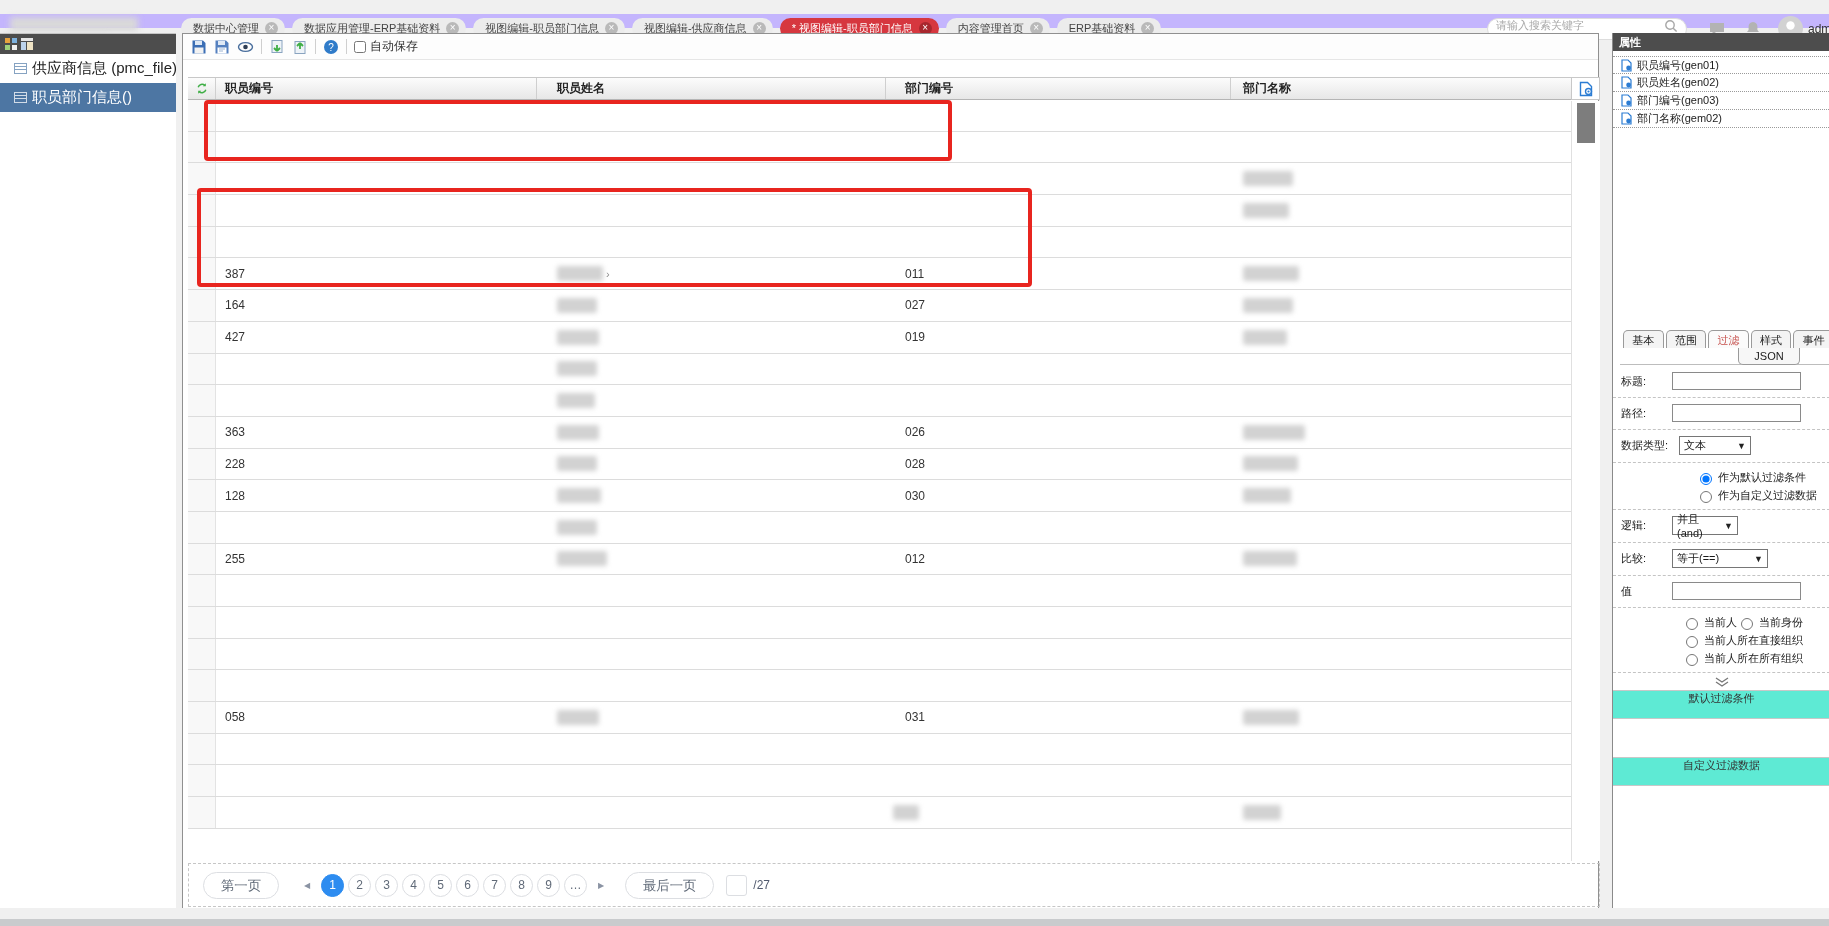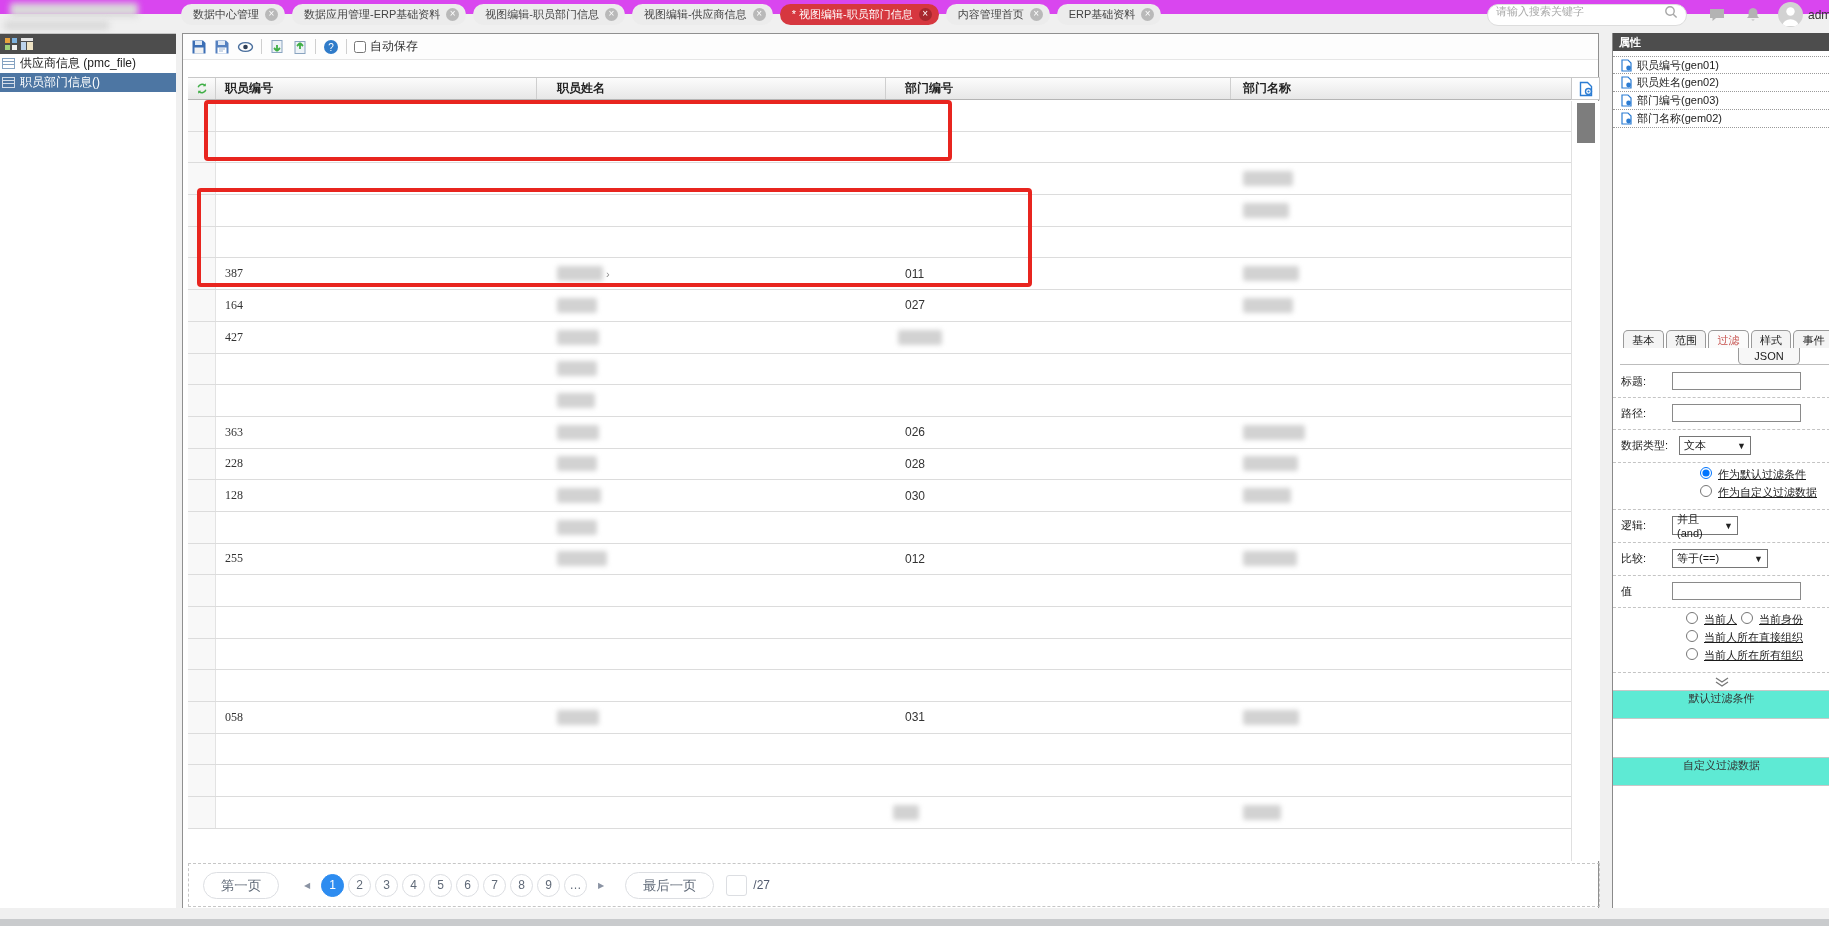--- a/index.html
+++ b/index.html
@@ -6,51 +6,51 @@
     --accent-red:#d6373f;
     --select-blue:#4d76a3;
     --pg-blue:#2d8cf0;
     --annot-red:#e8251f;
     --tab-red-text:#c75450;
   }
   *{box-sizing:border-box;margin:0;padding:0;font-family:"Liberation Sans","DejaVu Sans",sans-serif;}
   html,body{width:1829px;height:926px;overflow:hidden;background:#f0f0f0;position:relative;}
 
   
-  .topbar{position:absolute;left:0;top:0;width:1829px;height:14px;background:#d946ef;}
+  .topbar{position:absolute;left:0;top:14px;width:1829px;height:14px;background:#c4b5fd;}
   .logo-blur{position:absolute;background:#d9d9d9;filter:blur(3px);border-radius:2px;}
   .top-tabs{position:absolute;left:181px;top:4px;display:flex;gap:7px;align-items:center;}
   .tab{height:21px;border-radius:11px;background:#ececec;display:flex;align-items:center;padding:0 7px 0 12px;font-size:11px;color:#444;gap:6px;white-space:nowrap;cursor:pointer;}
   .tab.active{background:var(--accent-red);color:#fff;justify-content:flex-end;}
   .tab-close{width:13px;height:13px;border-radius:50%;background:#b9b9b9;color:#fff;font-size:10px;line-height:12px;text-align:center;flex:0 0 13px;}
   .tab.active .tab-close{background:#a8272e;}
   .search-wrap{position:absolute;left:1487px;top:4px;width:200px;height:22px;border:1px solid #ddd;border-radius:11px;background:#fff;display:flex;align-items:flex-start;padding:0 8px;}
   .search-wrap input{border:none;outline:none;flex:1;font-size:11px;color:#444;background:transparent;}
   .search-wrap input::placeholder{color:#a9a9a9;}
   .tb-ico{position:absolute;top:6px;width:18px;height:18px;}
   .avatar{position:absolute;left:1778px;top:2px;width:25px;height:25px;border-radius:50%;background:#d2d2d2;overflow:hidden;}
   .username{position:absolute;left:1808px;top:8px;font-size:12px;color:#333;white-space:nowrap;}
 
   
   .sidebar{position:absolute;left:0;top:33px;width:176px;height:875px;background:#fff;border-top:1px solid #c5c5c5;}
   .sidebar-header{height:20px;background:#4d4d4d;display:flex;align-items:center;gap:4px;padding:0 5px;}
-  .side-item{height:19px;display:flex;align-items:center;gap:5px;padding-left:2px;font-size:12px;color:#222;cursor:pointer;white-space:nowrap;}
+  .side-item{height:29px;display:flex;align-items:center;gap:5px;padding-left:14px;font-size:15px;color:#222;cursor:pointer;white-space:nowrap;}
   .side-item.selected{background:var(--select-blue);color:#fff;}
 
   
   .main{position:absolute;left:182px;top:33px;width:1417px;height:875px;background:#fff;border:1px solid #909090;border-bottom:none;}
   .toolbar{position:absolute;top:0;left:0;right:0;height:26px;border-bottom:1px solid #e6e6e6;display:flex;align-items:center;padding-left:8px;gap:7px;background:#fdfdfd;}
   .tbar-sep{width:1px;height:15px;background:#cfcfcf;}
   .autosave{display:flex;align-items:center;gap:4px;font-size:12px;color:#333;}
   .autosave input{width:12px;height:12px;}
 
   .thead{position:absolute;top:43px;left:5px;width:1383px;height:23px;display:flex;background:linear-gradient(#fcfcfc,#e7e7e7);border-top:1px solid #c8c8c8;border-bottom:1px solid #b5b5b5;font-size:12px;font-weight:700;color:#222;}
   .thead>div{border-right:1px solid #cfcfcf;display:flex;align-items:center;}
   .c0{width:28px;flex:0 0 28px;justify-content:center;}
-  .c1{width:321px;flex:0 0 321px;padding-left:9px;font-family:Liberation Serif, serif;}
+  .c1{width:321px;flex:0 0 321px;padding-left:9px;}
   .c2{width:349px;flex:0 0 349px;padding-left:20px;}
   .c3{width:345px;flex:0 0 345px;padding-left:19px;}
   .c4{width:340px;flex:0 0 340px;padding-left:12px;border-right:none!important;}
   .addcol-box{position:absolute;top:43px;left:1388px;width:29px;height:23px;border:1px solid #c8c8c8;background:#fff;display:flex;align-items:center;justify-content:center;}
   .vtrack{position:absolute;top:67px;left:1388px;width:29px;height:760px;background:#fff;border-left:1px solid #e0e0e0;}
   .vthumb{position:absolute;top:2px;left:5px;width:18px;height:40px;background:#7d7d7d;}
 
   .tbody{position:absolute;top:66px;left:5px;width:1383px;}
   .trow{height:31.7px;border-bottom:1px solid #dcdcdc;display:flex;font-size:12px;color:#333;}
   .trow>div{display:flex;align-items:center;}
@@ -82,21 +82,21 @@
   .ptab-row2{height:17px;position:relative;border-bottom:1px solid #bdbdbd;}
   .ptab-json{position:absolute;left:118px;top:0;width:62px;height:17px;border:1px solid #9a9a9a;border-top:none;border-radius:0 0 5px 5px;background:#f7f7f7;text-align:center;line-height:16px;cursor:pointer;}
 
   .pform{position:absolute;top:333px;left:0;width:217px;}
   .frow{display:flex;align-items:center;padding:6px 0 7px 8px;border-bottom:1px dashed #c4c4c4;}
   .flabel{width:51px;}
   .ftext{width:129px;height:18px;border:1px solid #8a8a8a;outline:none;font-size:11px;padding:0 3px;}
   .fselect{height:19px;border:1px solid #767676;background:#fff;display:inline-flex;align-items:center;justify-content:space-between;padding:0 4px;cursor:pointer;}
   .fsel-caret{font-size:9px;margin-left:6px;color:#222;}
   .radio-block{display:block;padding:4px 0 6px 87px;border-bottom:1px dashed #c4c4c4;}
-  .radio-line{display:flex;align-items:flex-start;gap:4px;height:18px;white-space:nowrap;text-decoration:underline;}
+  .radio-line{display:flex;align-items:flex-end;gap:4px;height:18px;white-space:nowrap;}
   .radio-line input{width:12px;height:12px;margin-right:2px;}
   .scope-block{padding-left:73px;}
   .chev-bar{height:17px;display:flex;align-items:center;justify-content:center;cursor:pointer;}
   .sect-bar{height:29px;background:#5eead4;border-top:1px solid #c8c8c8;border-bottom:1px solid #c8c8c8;text-align:center;line-height:15px;color:#333;}
   .sect-gap{height:38px;background:#fff;}
 
   .bottom-strip{position:absolute;left:0;bottom:0;width:1829px;height:7px;background:#c9cbcd;}
 </style>
 </head>
 <body>
@@ -323,20 +323,21 @@
         <div class="c4">
           <div class="blur" style="width:50px"></div>
         </div>
       </div>
       <div class="trow">
         <div class="c0"></div>
         <div class="c1">427</div>
         <div class="c2">
           <div class="blur" style="width:42px"></div>
         </div>
+        <div class="c3">019</div>
         <div class="c4">
           <div class="blur" style="width:44px"></div>
         </div>
       </div>
       <div class="trow">
         <div class="c0"></div>
         <div class="c1"></div>
         <div class="c2">
           <div class="blur" style="width:40px"></div>
         </div>

